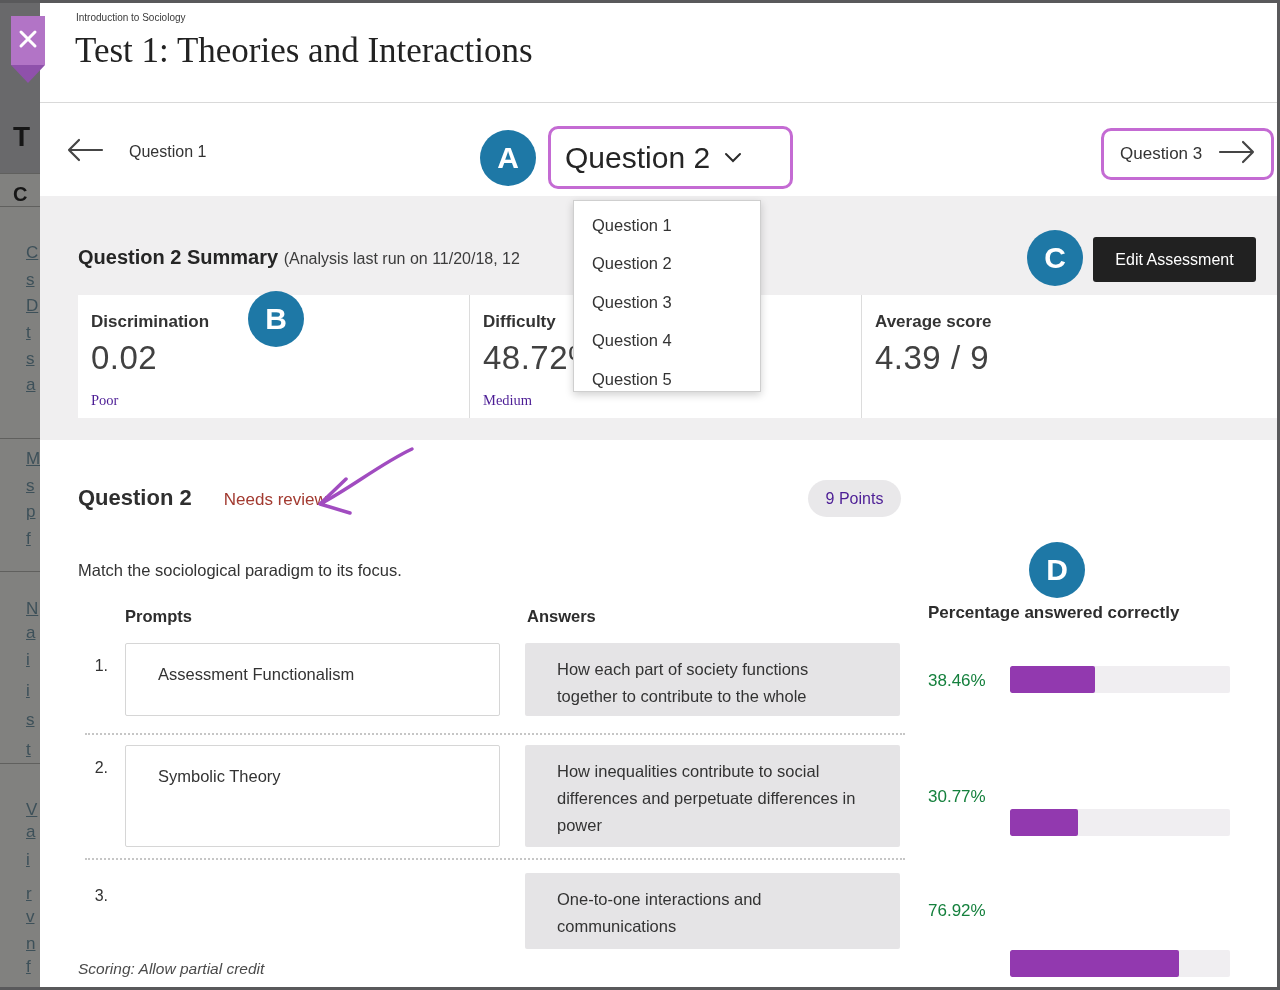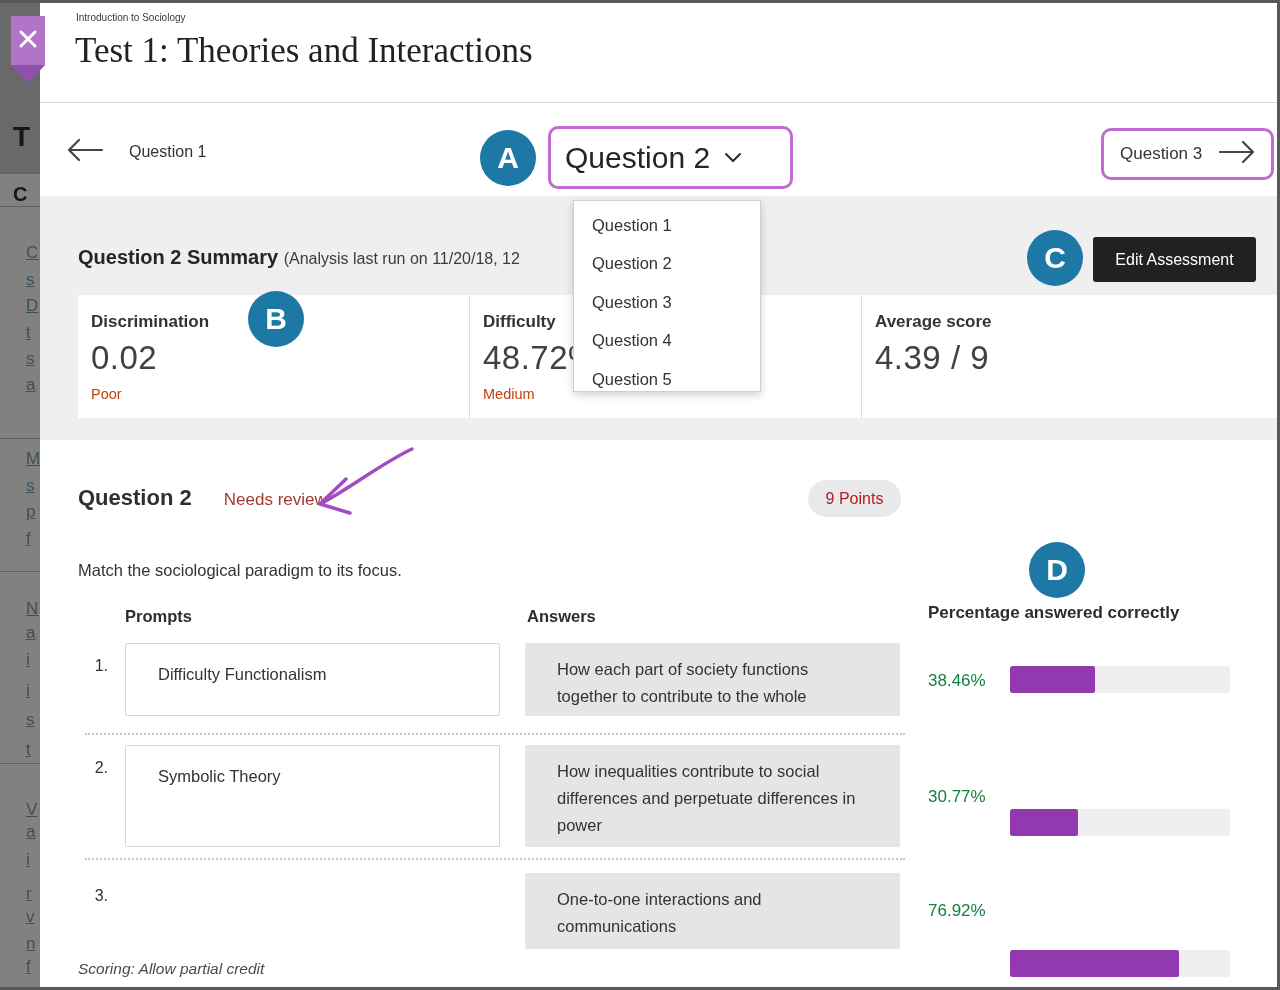--- a/index.html
+++ b/index.html
@@ -43,30 +43,30 @@
   .sum-note{font-size:16px;font-weight:normal;color:#3c3c3c;}
   .edit-btn{left:1053px;top:234px;width:163px;height:45px;background:#212121;color:#fff;font-size:16px;
             border:none;border-radius:3px;display:flex;align-items:center;justify-content:center;cursor:pointer;}
   .stats{left:38px;top:292px;width:1236px;height:123px;background:#fff;display:flex;}
   .stat-cell{box-sizing:border-box;padding:17px 0 0 13px;}
   .stat-cell.c1{width:392px;border-right:1px solid #dcdcdc;}
   .stat-cell.c2{width:392px;border-right:1px solid #dcdcdc;}
   .stat-cell.c3{width:394px;}
   .stat-label{font-size:17px;font-weight:bold;color:#333;}
   .stat-value{font-size:33px;font-weight:300;color:#414141;margin-top:7px;letter-spacing:.5px;}
-  .stat-sub{font-size:14.5px;color:#c2410c;margin-top:9px;}
+  .stat-sub{font-size:14.5px;color:#4c1d95;margin-top:15px;font-family:Liberation Serif, serif;}
   
   .menu{left:533px;top:197px;width:188px;height:192px;background:#fff;border:1px solid #cfcfcf;
         box-sizing:border-box;box-shadow:0 3px 8px rgba(0,0,0,.18);overflow:hidden;padding-top:5px;z-index:5;}
   .menu-item{height:38.5px;display:flex;align-items:center;padding-left:18px;font-size:16.5px;color:#333;cursor:pointer;}
   
   .q-head{left:38px;top:482px;font-size:22px;font-weight:bold;color:#2f2f2f;}
   .q-flag{font-size:17px;font-weight:normal;color:#a23a30;margin-left:26px;cursor:pointer;}
   .pill{left:768px;top:477px;width:93px;height:37px;background:#e9e8ea;border-radius:19px;
-        display:flex;align-items:center;justify-content:center;font-size:16px;color:#b91c1c;}
+        display:flex;align-items:center;justify-content:center;font-size:16px;color:#4c1d95;}
   .q-text{left:38px;top:546px;font-size:16.5px;color:#333;margin-top:12px;}
   .col-head{font-size:16.5px;font-weight:bold;color:#2d2d2d;}
   .row-num{font-size:16px;color:#333;width:22px;text-align:right;}
   .p-box{background:#fff;border:1px solid #d6d6d6;border-radius:2px;box-sizing:border-box;
          width:375px;padding:21px 24px 0 32px;font-size:16.5px;color:#333;}
   .a-box{background:#e5e4e6;border-radius:2px;box-sizing:border-box;width:375px;
          padding:13px 28px 0 32px;font-size:16.5px;color:#333;line-height:27px;}
   .dotted{border-top:2px dotted #c6c6c6;width:820px;}
   .pct-head{left:888px;top:600px;font-size:17px;font-weight:bold;color:#2d2d2d;}
   .pct-label{font-size:17px;color:#15803d;}
@@ -218,21 +218,21 @@
       <span>D</span>
     </div>
 
     <div class="abs q-text">Match the sociological paradigm to its focus.</div>
 
     <div class="abs col-head" style="left:85px;top:604px">Prompts</div>
     <div class="abs col-head" style="left:487px;top:604px">Answers</div>
     <div class="abs pct-head">Percentage answered correctly</div>
 
     <div class="abs row-num" style="left:46px;top:654px">1.</div>
-    <div class="abs p-box" style="left:85px;top:640px;height:73px">Difficulty Functionalism</div>
+    <div class="abs p-box" style="left:85px;top:640px;height:73px">Assessment Functionalism</div>
     <div class="abs a-box" style="left:485px;top:640px;height:73px">How each part of society functions together to contribute to the whole</div>
     <div class="abs pct-label" style="left:888px;top:668px">38.46%</div>
     <div class="abs bar-track" style="left:970px;top:663px">
       <div class="bar-fill" style="width: 85px;"></div>
     </div>
     <div class="abs dotted" style="left:45px;top:730px"></div>
 
     <div class="abs row-num" style="left:46px;top:756px">2.</div>
     <div class="abs p-box" style="left:85px;top:742px;height:102px">Symbolic Theory</div>
     <div class="abs a-box" style="left:485px;top:742px;height:102px">How inequalities contribute to social differences and perpetuate differences in power</div>

